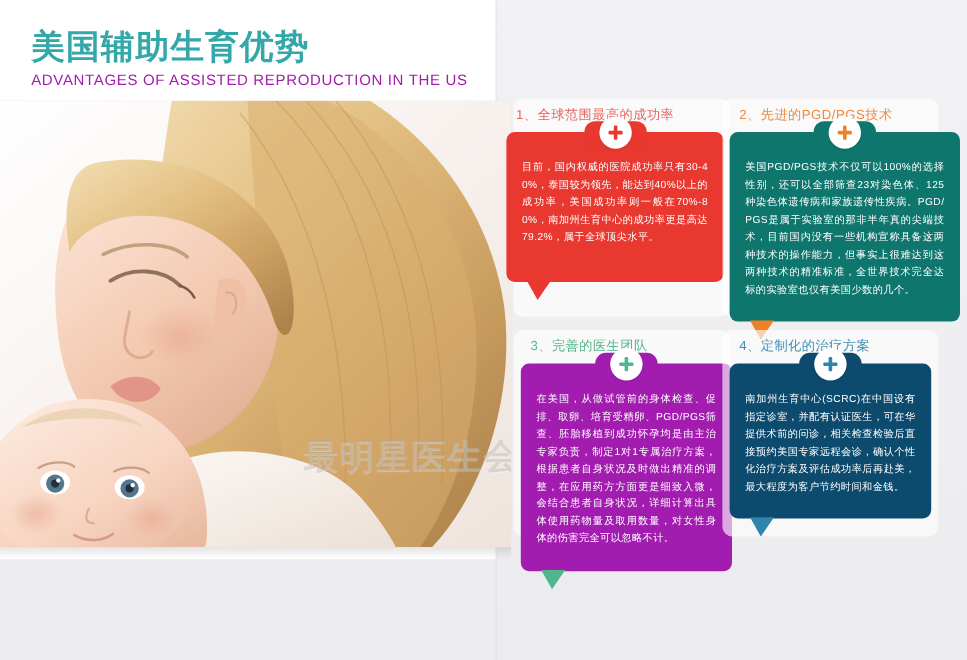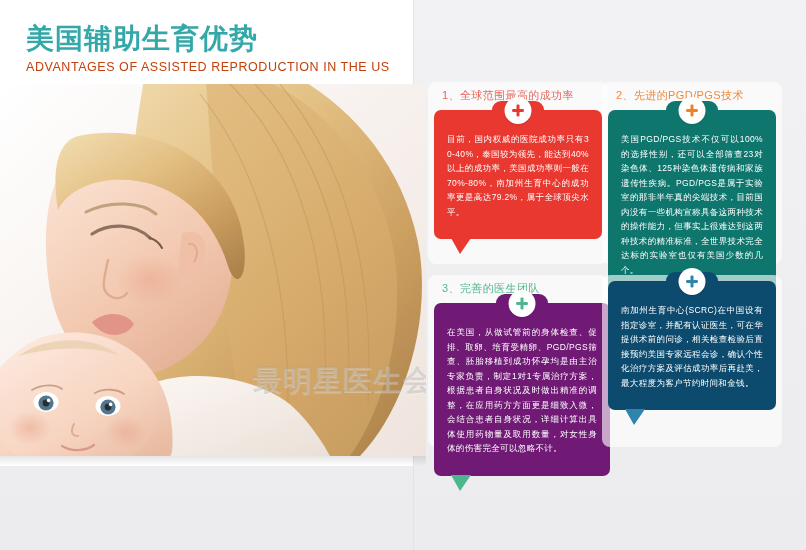--- a/index.html
+++ b/index.html
@@ -36,21 +36,21 @@
   
   .header{
     position:absolute;left:26px;top:26px;width:380px;
   }
   .title-cn{
     font-size:28px;font-weight:bold;color:#34a8a8;
     letter-spacing:1px;line-height:26px;margin:0;
     white-space:nowrap;
   }
   .title-en{
-    font-size:12.5px;color:#c2410c;letter-spacing:.55px;
+    font-size:12.5px;color:#a21caf;letter-spacing:.55px;
     line-height:18px;margin:6px 0 0 0;white-space:nowrap;
   }
 
   
   .hero{
     position:absolute;left:0;top:84px;width:426px;height:372px;
     overflow:hidden;
     background:#f2d9cf;
   }
   .hero-canvas{position:absolute;inset:0;}
@@ -110,28 +110,28 @@
     word-break:break-all;
     margin:0;
   }
   
   .plate{
     position:absolute;border-radius:8px;
     background:rgba(255,255,255,.62);
   }
 
   
-  #card1{left:434px;top:88px;width:168px;}
-  #card2{left:608px;top:88px;width:168px;}
+  #card1{left:422px;top:88px;width:181px;}
+  #card2{left:608px;top:88px;width:192px;}
   #card3{left:434px;top:281px;width:176px;}
   #card4{left:608px;top:281px;width:168px;}
 
   #card1 .bubble{background:#e8382f;color:#e8382f;min-height:125px;}
   #card2 .bubble{background:#0f766e;color:#ef8124;min-height:148px;}
-  #card3 .bubble{background:#701a75;color:#4db68c;min-height:127px;}
+  #card3 .bubble{background:#a21caf;color:#4db68c;min-height:127px;}
   #card4 .bubble{background:#0c4a6e;color:#2e84ab;min-height:103px;}
 
   #card1 .card-head{color:#e8655b;}
   #card2 .card-head{color:#ef8a3d;}
   #card3 .card-head{color:#55b58e;}
   #card4 .card-head{color:#3f8fb4;}
 </style>
 </head>
 <body>
 
@@ -281,20 +281,21 @@
           <rect x="1.6" y="6" width="11.8" height="3" rx="1" fill="#4db68c"></rect>
         </svg>
       </div>
       <p class="body-text">在美国，从做试管前的身体检查、促排、取卵、培育受精卵、PGD/PGS筛查、胚胎移植到成功怀孕均是由主治专家负责，制定1对1专属治疗方案，根据患者自身状况及时做出精准的调整，在应用药方方面更是细致入微，会结合患者自身状况，详细计算出具体使用药物量及取用数量，对女性身体的伤害完全可以忽略不计。</p>
       <span class="tail"></span>
     </div>
   </div>
 
   <div class="plate" style="left:602px;top:275px;width:180px;height:172px;"></div>
   <div class="card-wrap" id="card4">
+    <div class="card-head">4、定制化的治疗方案</div>
     <div class="bubble">
       <div class="badge">
         <svg width="15" height="15" viewBox="0 0 15 15" aria-hidden="true">
           <rect x="6" y="1.6" width="3" height="11.8" rx="1" fill="#2e84ab"></rect>
           <rect x="1.6" y="6" width="11.8" height="3" rx="1" fill="#2e84ab"></rect>
         </svg>
       </div>
       <p class="body-text">南加州生育中心(SCRC)在中国设有指定诊室，并配有认证医生，可在华提供术前的问诊，相关检查检验后直接预约美国专家远程会诊，确认个性化治疗方案及评估成功率后再赴美，最大程度为客户节约时间和金钱。</p>
       <span class="tail"></span>
     </div>

